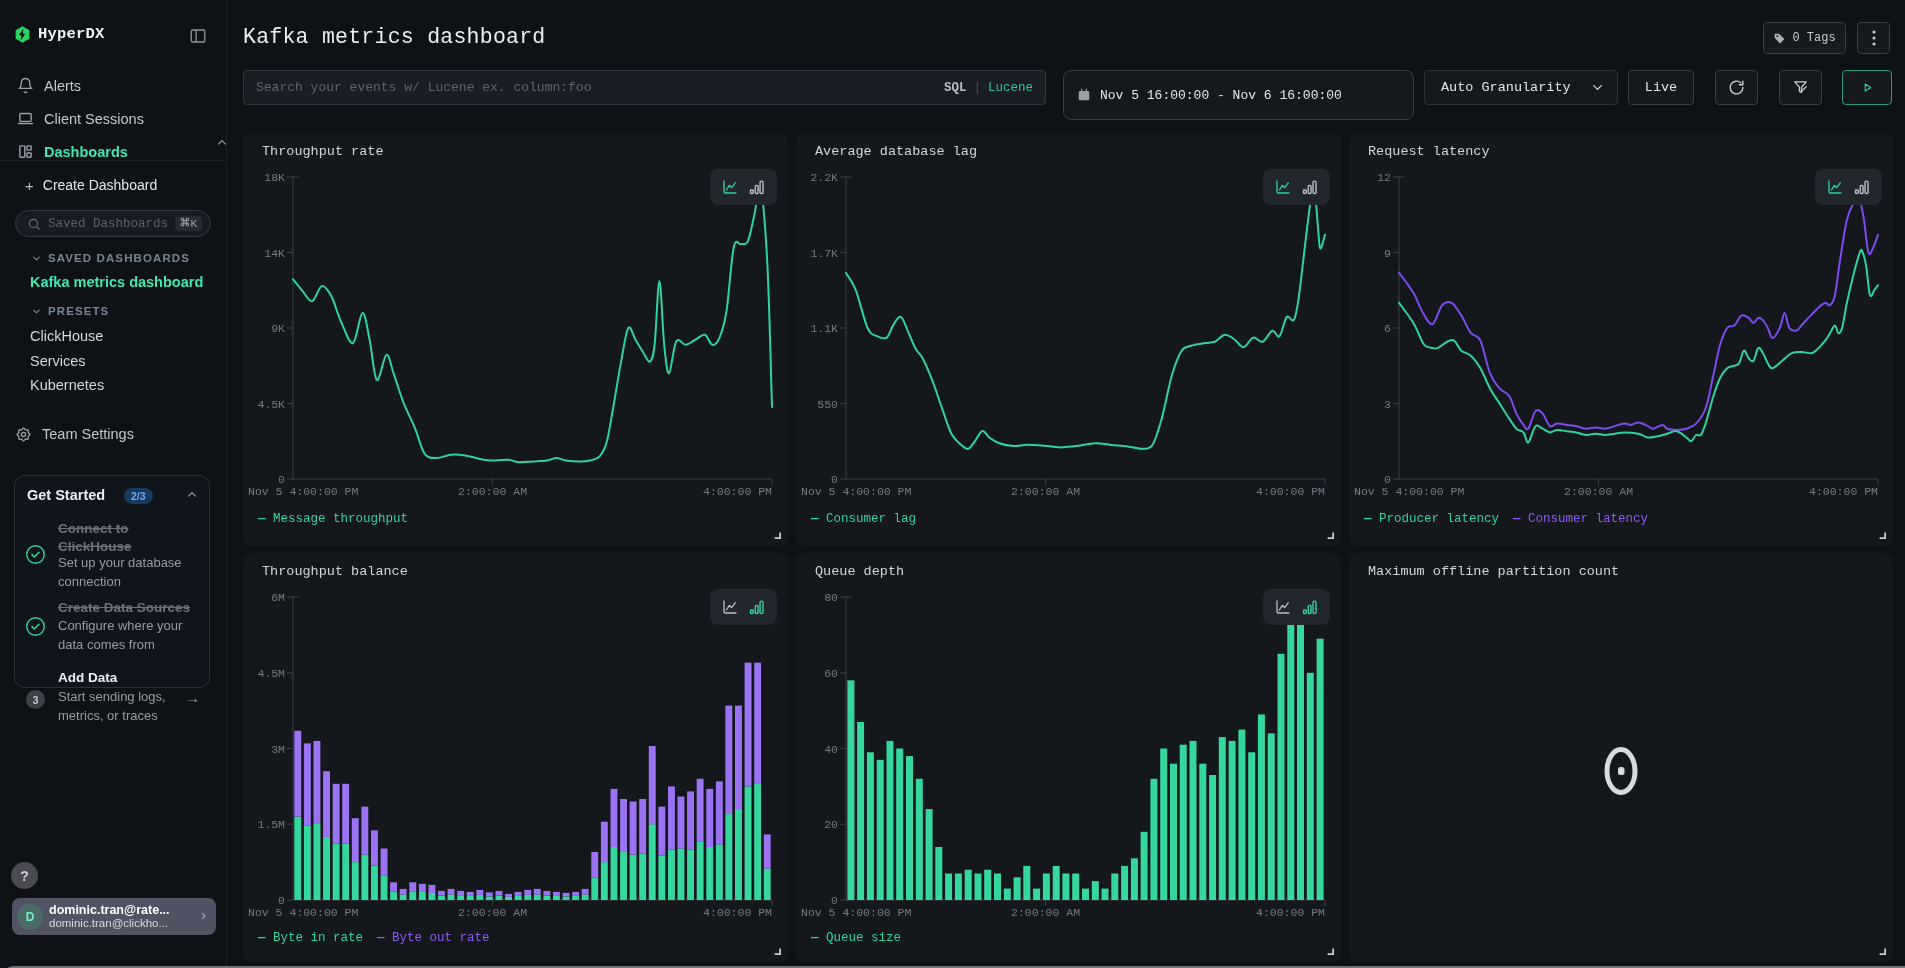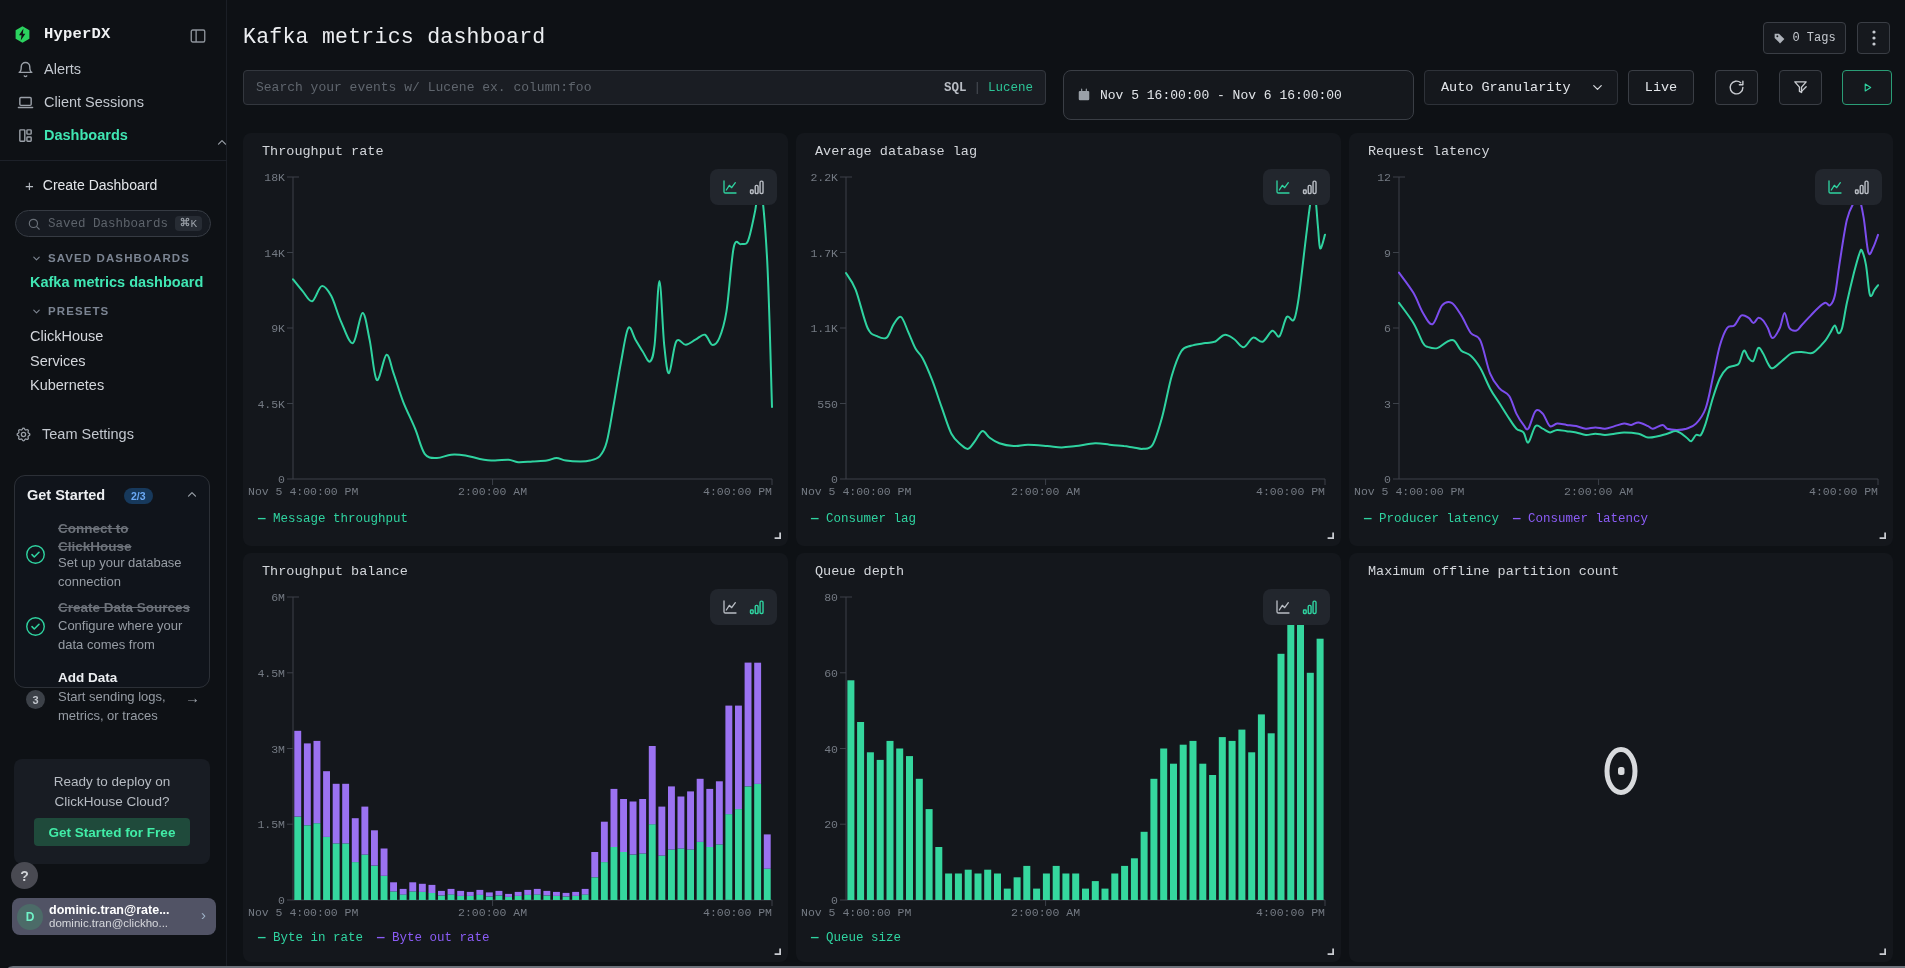--- a/index.html
+++ b/index.html
@@ -1,22 +1,22 @@
 <!DOCTYPE html>
 <html><head><meta charset="utf-8"><title>Kafka metrics dashboard</title>
 <style>
 *{margin:0;padding:0;box-sizing:border-box}
 html,body{width:1905px;height:968px;overflow:hidden;background:#0e1115;
   font-family:"Liberation Sans",sans-serif;-webkit-font-smoothing:antialiased}
 .sidebar{position:absolute;left:0;top:0;width:227px;height:968px;background:#0e1115;
   border-right:1px solid #1b1f26}
 .sb-logo{position:absolute;left:13px;top:22px;width:200px;height:24px;display:flex;align-items:center}
-.sb-brand{font-family:"Liberation Mono",monospace;font-weight:bold;font-size:15.5px;color:#f0f2f4;margin-left:12px;letter-spacing:.2px}
+.sb-brand{font-family:"Liberation Mono",monospace;font-weight:bold;font-size:15.5px;color:#f0f2f4;margin-left:6px;letter-spacing:.2px}
 .sb-collapse{position:absolute;right:6px;top:5px}
-.sb-item{position:absolute;left:0;width:243px;height:33px;display:flex;align-items:flex-start;
+.sb-item{position:absolute;left:0;width:243px;height:33px;display:flex;align-items:flex-end;
   padding-left:17px;font-size:14.5px;color:#c3c8cf}
 .sb-ic{display:flex;margin-right:10px;width:17px;justify-content:center}
 .sb-nav .sb-item:nth-child(1){top:61px}
 .sb-nav .sb-item:nth-child(2){top:94px}
 .sb-nav .sb-item:nth-child(3){top:127px}
 .sb-active b{color:#40e6b3;font-weight:bold}
 .sb-chev{position:absolute;right:14px;top:9px}
 .sb-divider{position:absolute;left:0;top:160px;width:227px;height:1px;background:#1d2129}
 .sb-create{position:absolute;left:0;top:172px;width:227px;height:26px;display:flex;align-items:center;
   padding-left:25px;font-size:14px;color:#e3e6ea}
@@ -207,24 +207,20 @@
           <path d="M8 12.2l2.6 2.6L16 9.5" stroke="#2fd3a0" stroke-width="1.8" fill="none" stroke-linecap="round" stroke-linejoin="round"></path>
         </svg></span>
     <div class="gs-done" style="top:123px">Create Data Sources</div>
     <div class="gs-sub" style="top:141px">Configure where your data comes from</div>
     <span class="gs-num" style="top:214px">3</span>
     <div class="gs-add" style="top:194px">Add Data</div>
     <div class="gs-sub" style="top:212px">Start sending logs, metrics, or traces</div>
     <span class="gs-arrow">→</span>
   </div>
 
-  <div class="ready-card">
-    <div class="ready-txt">Ready to deploy on<br>ClickHouse Cloud?</div>
-    <div class="ready-btn">Get Started for Free</div>
-  </div>
   <div class="help">?</div>
   <div class="userchip">
     <div class="avatar">D</div>
     <div class="uc-text">
         <div class="uc1">dominic.tran@rate...</div>
         <div class="uc2">dominic.tran@clickho...</div>
       </div>
     <span class="uc-chev">›</span>
   </div>
 </div>

